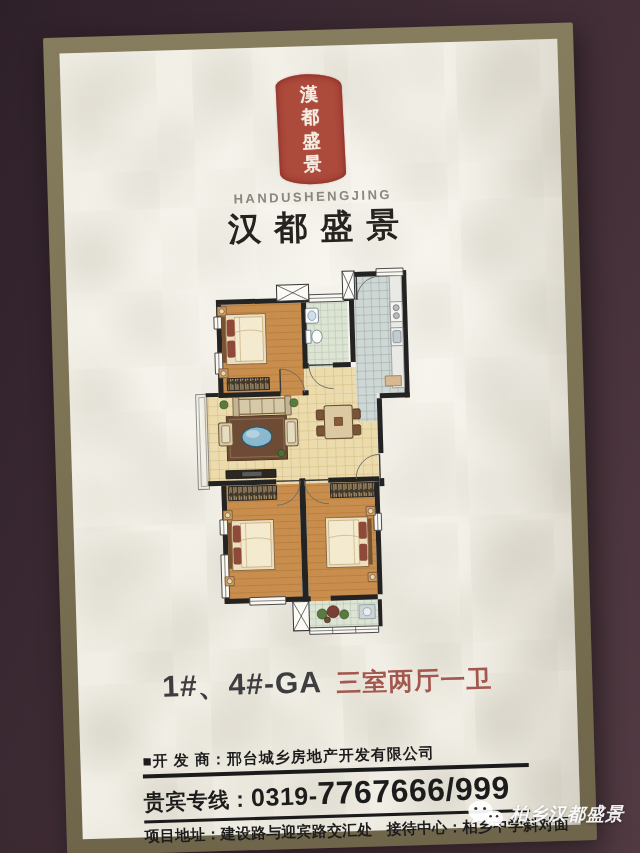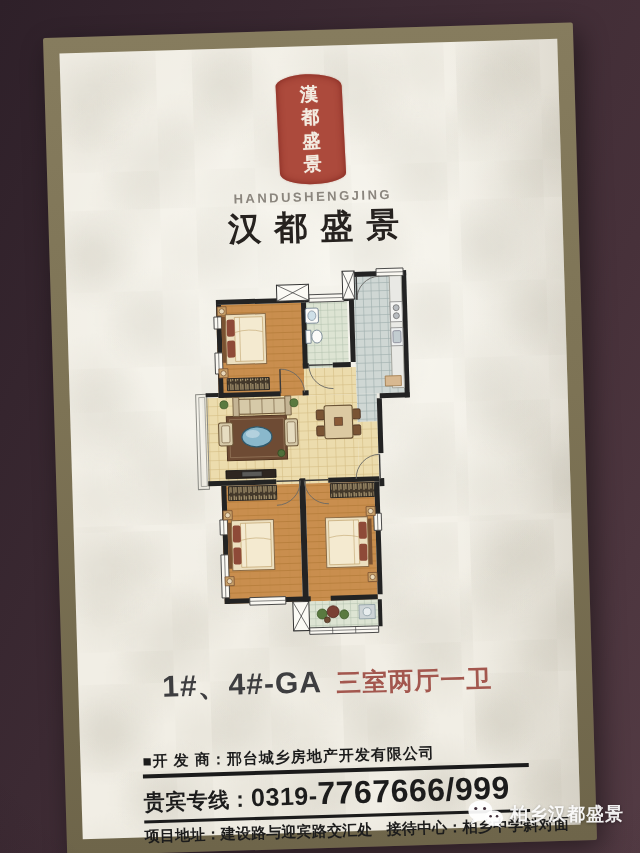--- a/index.html
+++ b/index.html
@@ -84,21 +84,21 @@
   .addr-line{font-size:15px;font-weight:bold;margin-top:4px;white-space:nowrap;letter-spacing:.2px;}
   .addr-gap{display:inline-block;width:14px;}
 
   
   .watermark{
     position:absolute;right:16px;bottom:24px;z-index:6;
     display:flex;align-items:center;gap:6px;
   }
   .wm-text{
     color:rgba(255,255,255,.93);font-size:18px;font-weight:bold;letter-spacing:1px;
-    text-shadow:0 1px 3px rgba(0,0,0,.35);white-space:nowrap;
+    text-shadow:0 1px 3px rgba(0,0,0,.35);white-space:nowrap;font-style:italic;
   }
 </style>
 </head>
 <body>
 
 <div class="photo">
 
   <div class="flyer">
     <div class="paper">
 

